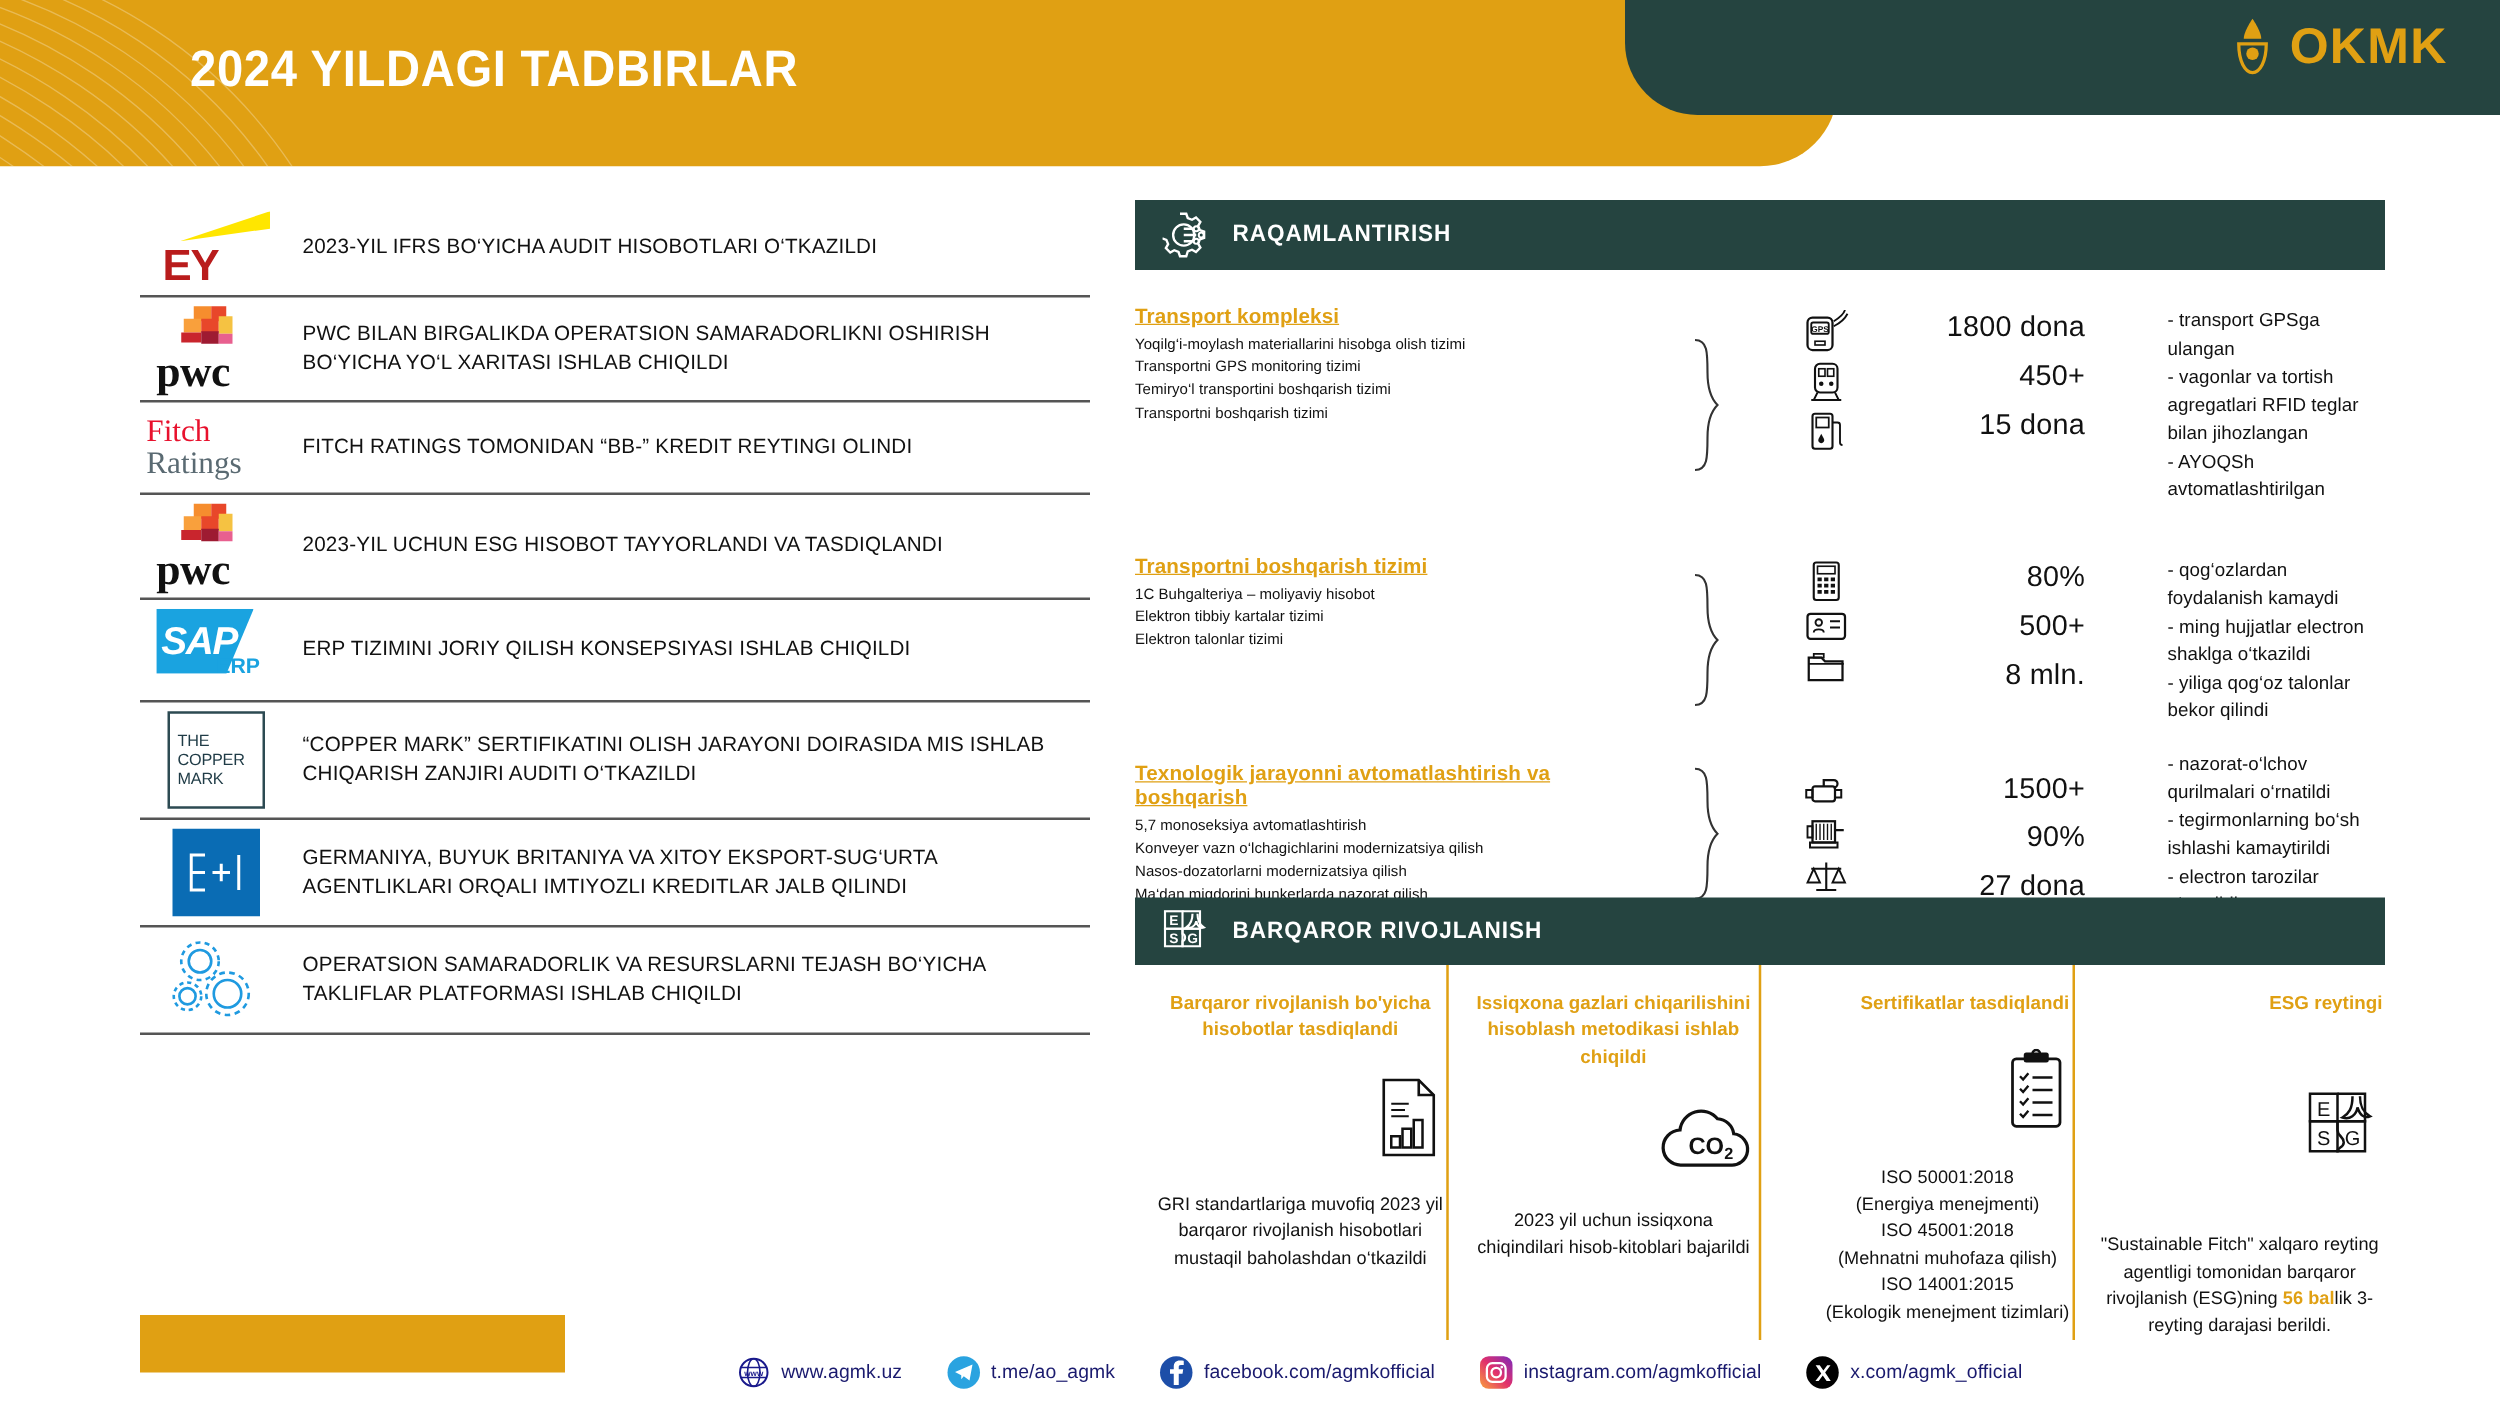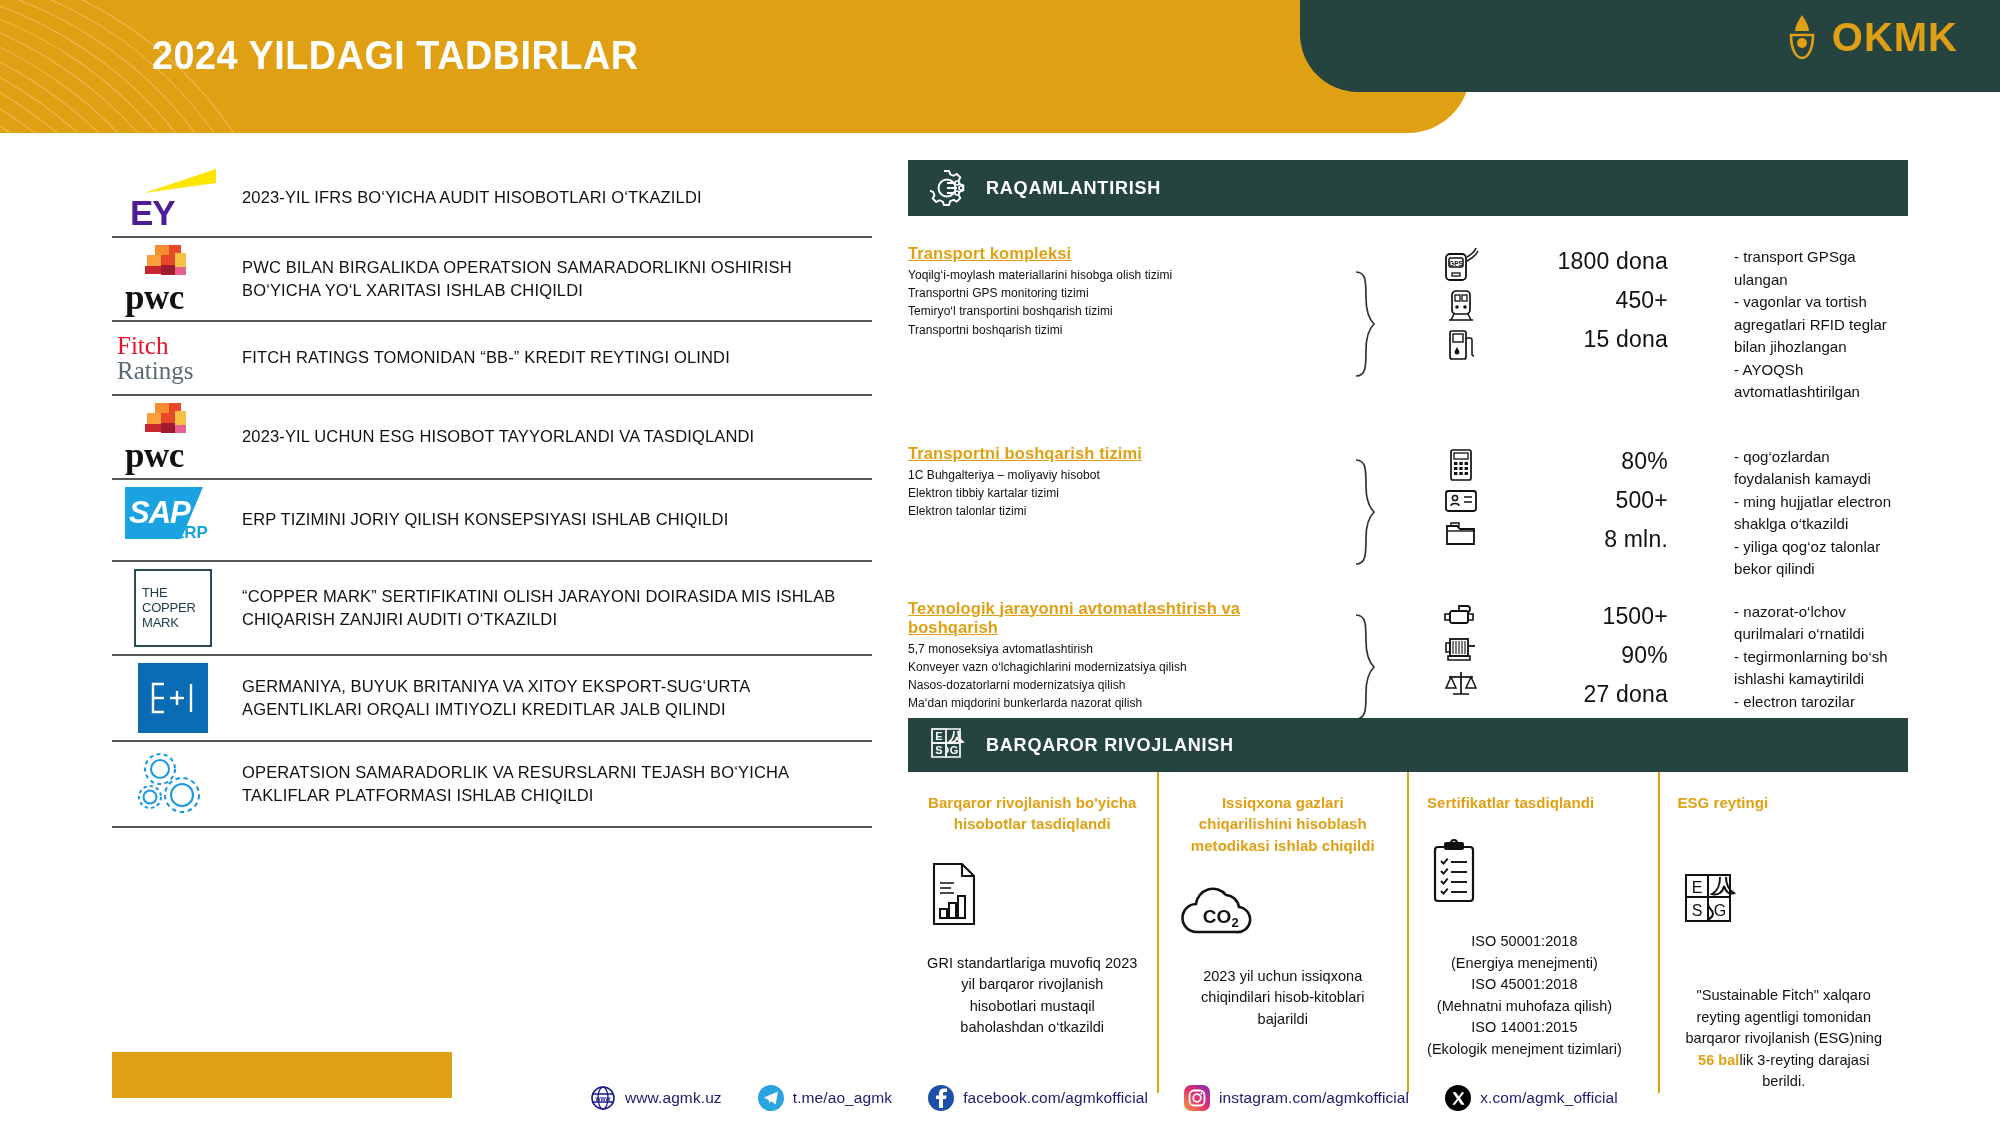--- a/index.html
+++ b/index.html
@@ -63,21 +63,21 @@
 
   
   .ey { width: 90px; height: 62px; position: relative; }
   .ey-tri {
     position: absolute; left: 16px; top: 2px; width: 72px; height: 24px;
     background: #ffe600;
     clip-path: polygon(100% 0, 100% 58%, 0 100%);
   }
   .ey-txt {
     position: absolute; left: 2px; bottom: -4px;
-    font-size: 35px; font-weight: bold; color: #4c1d95; letter-spacing: -1px; text-align: right;
+    font-size: 35px; font-weight: bold; color: #b91c1c; letter-spacing: -1px; text-align: right;
   }
 
   .pwc { width: 96px; height: 68px; position: relative; }
   .pwc-sq { position: absolute; }
   .pwc-txt {
     position: absolute; left: 0; bottom: -5px;
     font-family: "Liberation Serif", serif;
     font-size: 35px; font-weight: bold; color: #111; letter-spacing: -.5px;
   }
 
@@ -149,22 +149,22 @@
   .dblock-bullet { font-size: 15px; color: #111; line-height: 1.5; letter-spacing: .05px; }
 
   
   #esg-panel { position: absolute; left: 908px; top: 718px; width: 1000px; }
   .esg-head {
     background: #254440; height: 54px;
     display: flex; align-items: center; gap: 18px; padding-left: 20px;
   }
   .esg-cols { display: flex; margin-top: 0; }
   .esg-col {
-    flex: 1; padding: 20px 18px 0 18px;
-    display: flex; flex-direction: column; align-items: flex-start;
+    flex: 1; padding: 20px 2px 0 18px;
+    display: flex; flex-direction: column; align-items: flex-end;
     border-right: 2px solid #e0a013;
     min-height: 270px;
   }
   .esg-col:last-child { border-right: none; gap: 28px; }
   .esg-col-title {
     color: #e0a013; font-size: 15px; font-weight: bold;
     text-align: center; line-height: 1.42; letter-spacing: .05px;
   }
   .esg-col-icon { margin: 26px 0 22px; }
   .esg-col-body {
@@ -445,21 +445,21 @@
       <div class="dblock-val">500+</div>
       <div class="dblock-val">8 mln.</div>
     </div>
     <div class="dblock-bullets">
       <div class="dblock-bullet">- qog‘ozlardan foydalanish kamaydi</div>
       <div class="dblock-bullet">- ming hujjatlar electron shaklga o‘tkazildi</div>
       <div class="dblock-bullet">- yiliga qog‘oz talonlar bekor qilindi</div>
     </div>
   </div>
 
-  <div class="dblock" style="">
+  <div class="dblock" style="align-items:center;">
     <div class="dblock-list">
       <div class="dblock-title">Texnologik jarayonni avtomatlashtirish va boshqarish</div>
       <div class="dblock-item">5,7 monoseksiya avtomatlashtirish</div>
       <div class="dblock-item">Konveyer vazn o‘lchagichlarini modernizatsiya qilish</div>
       <div class="dblock-item">Nasos-dozatorlarni modernizatsiya qilish</div>
       <div class="dblock-item">Ma‘dan miqdorini bunkerlarda nazorat qilish</div>
     </div>
     <div class="dblock-brace">
       <svg width="24" height="108" viewBox="0 0 24 108">
           <path d="M4 2 C14 2 14 12 14 28 C14 46 20 52 22 54 C20 56 14 62 14 80 C14 96 14 106 4 106" fill="none" stroke="#333" stroke-width="1.7"></path>

